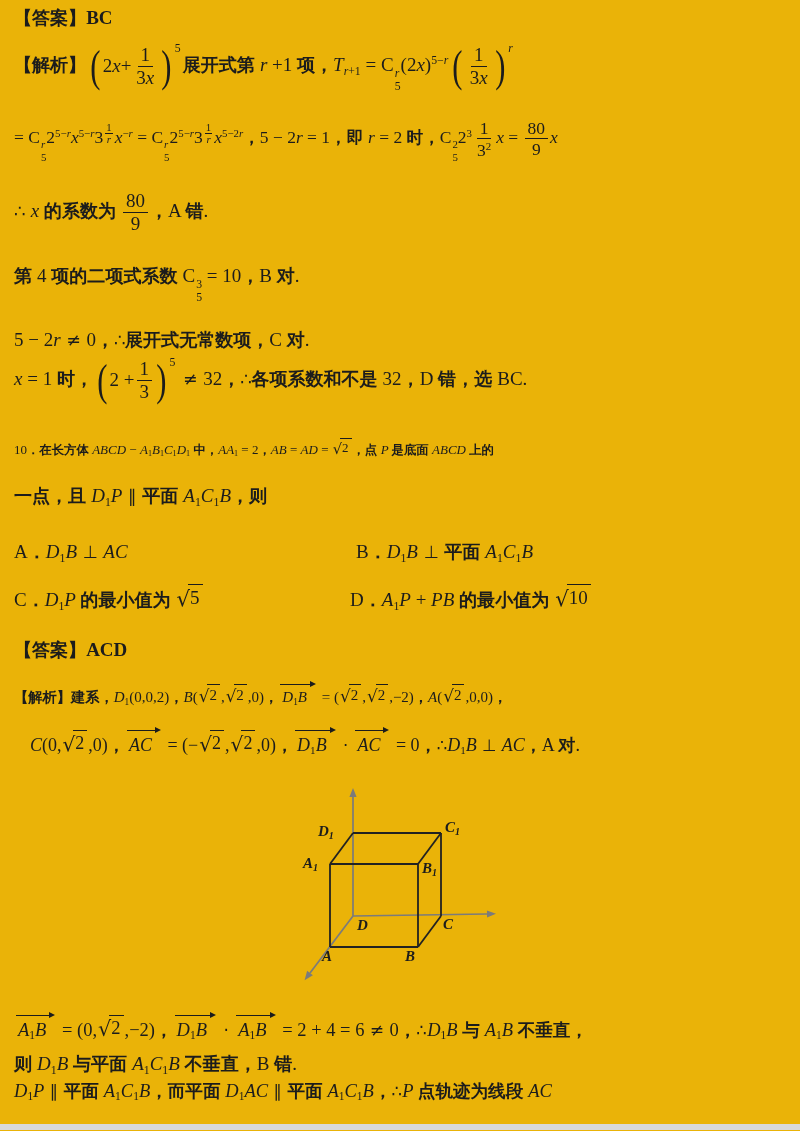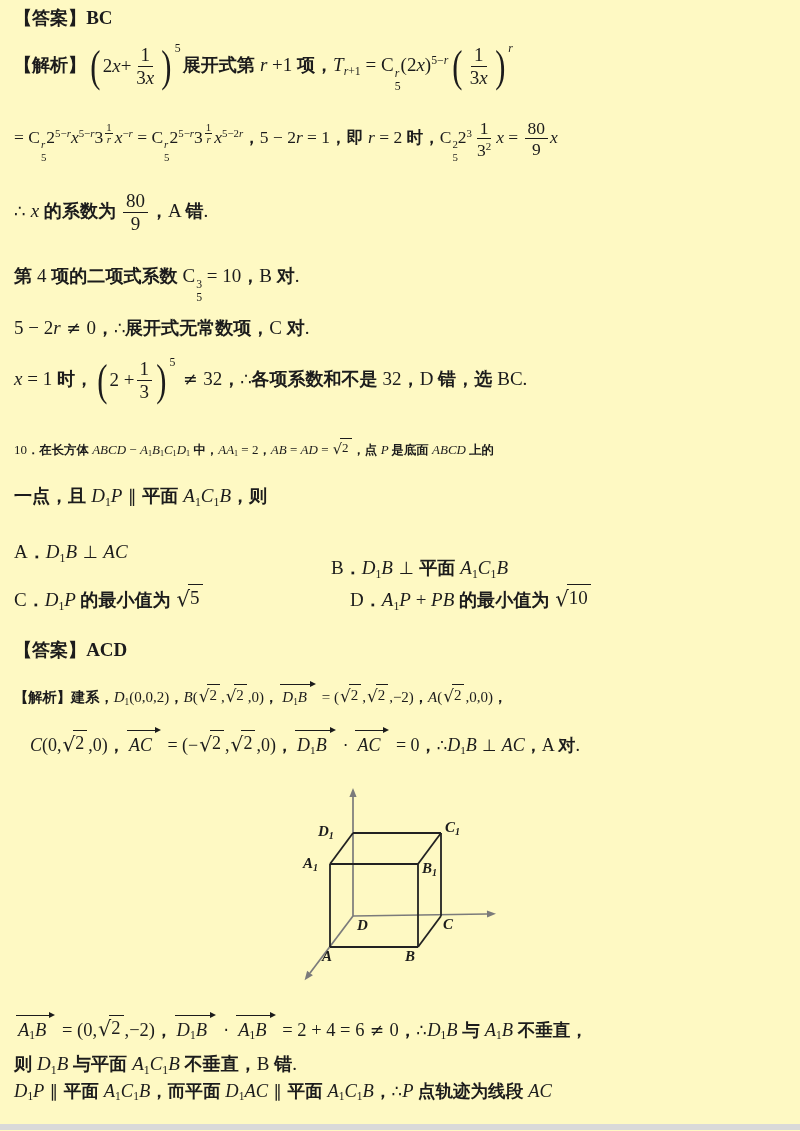--- a/index.html
+++ b/index.html
@@ -1,16 +1,16 @@
 <!DOCTYPE html>
 <html><head>
 <meta charset="utf-8">
 <style>
   html,body{margin:0;padding:0;background:#ffffff;}
-  .page{position:relative;width:800px;height:1131px;background:#fef9c3;overflow:hidden;
+  .page{position:relative;width:800px;height:1131px;background:#eab308;overflow:hidden;
         font-family:"Liberation Serif","DejaVu Serif",serif;color:#1c1c1c;}
   .line{position:absolute;left:14px;white-space:nowrap;font-size:19px;line-height:1.25;}
   
   .c{font-family:"Liberation Sans","DejaVu Sans",sans-serif;font-weight:700;font-style:normal;font-size:0.95em;}
   .u{font-style:normal;}
   .i{font-style:italic;}
   .b{font-style:normal;font-weight:700;}
   .y{font-family:"DejaVu Sans",sans-serif;font-style:normal;font-size:0.92em;}
   .sups{font-size:0.62em;vertical-align:0.6em;}
   .subs{font-size:0.62em;vertical-align:-0.3em;}
@@ -29,22 +29,22 @@
   .vec{display:inline-block;position:relative;padding:6px 9px 0 2px;margin:0 2px;}
   .vec::before{content:"";position:absolute;top:2px;left:0;right:5px;height:0;border-top:1.6px solid currentColor;}
   .vec::after{content:"";position:absolute;top:-1px;right:0;width:0;height:0;
               border-left:6px solid currentColor;border-top:3.5px solid transparent;border-bottom:3.5px solid transparent;}
   .bp{display:inline-flex;align-items:center;vertical-align:middle;margin:0 2px;}
   .bpg{font-size:2.3em;font-weight:300;line-height:0.85;font-style:normal;transform:scaleX(0.7);}
   .bpc2{display:inline-flex;align-items:center;}
   .bpe{font-size:0.62em;align-self:flex-start;margin:-2px 0 0 1px;}
   
   .l1{top:6px;}   .l2{top:44px;}  .l3{top:118px;font-size:17.5px;} .l4{top:190px;}
-  .l5{top:264px;} .l6{top:316px;text-align:right;} .l7{top:358px;} .l8{top:438px;font-size:13px;}
-  .l9{top:484px;} .l10a{top:540px;} .l10b{top:540px;left:331px;margin-top:16px;}
+  .l5{top:264px;} .l6{top:328px;text-align:right;} .l7{top:358px;} .l8{top:438px;font-size:13px;}
+  .l9{top:484px;} .l10a{top:540px;} .l10b{top:540px;left:356px;}
   .l11c{top:584px;} .l11d{top:584px;left:350px;}
   .l12{top:638px;} .l13{top:682px;font-size:15px;} .l14{top:728px;font-size:18px;margin-left:16px;}
   .l16{top:992px;font-size:18.5px;margin-top:21px;} .l17{top:1052px;} .l18{top:1080px;font-size:18.5px;}
   .fig{position:absolute;top:783px;left:280px;}
   .fig text{font-family:"Liberation Serif","DejaVu Serif",serif;font-style:italic;font-weight:700;
             font-size:15px;fill:#1c1c1c;}
   .divider{position:absolute;top:1124px;left:0;width:800px;height:6px;background:#d9d9d9;}
 </style>
 </head>
 <body>

